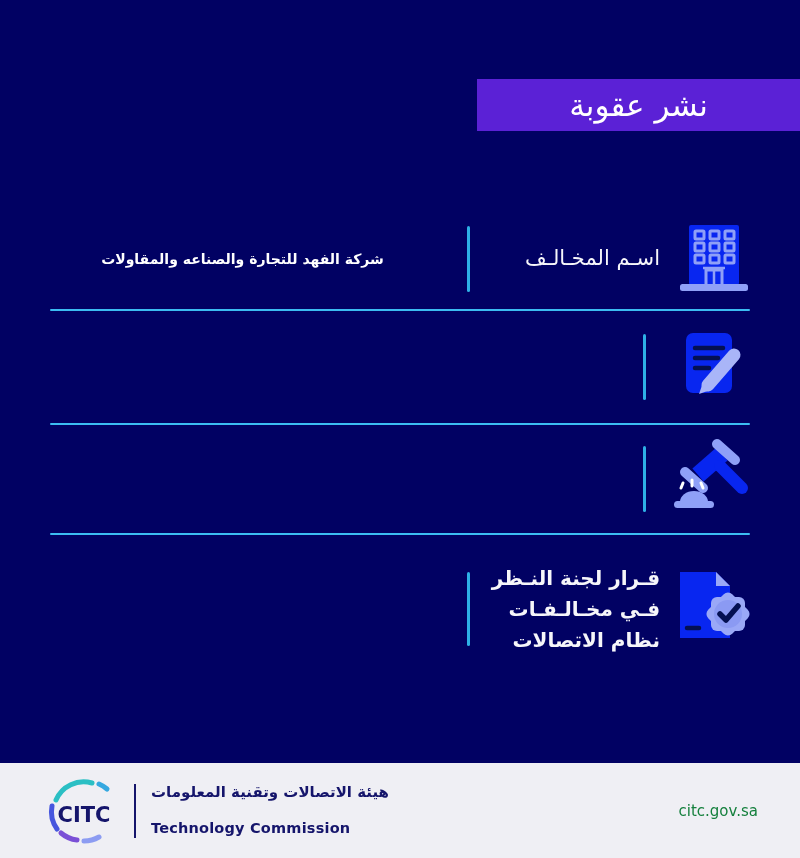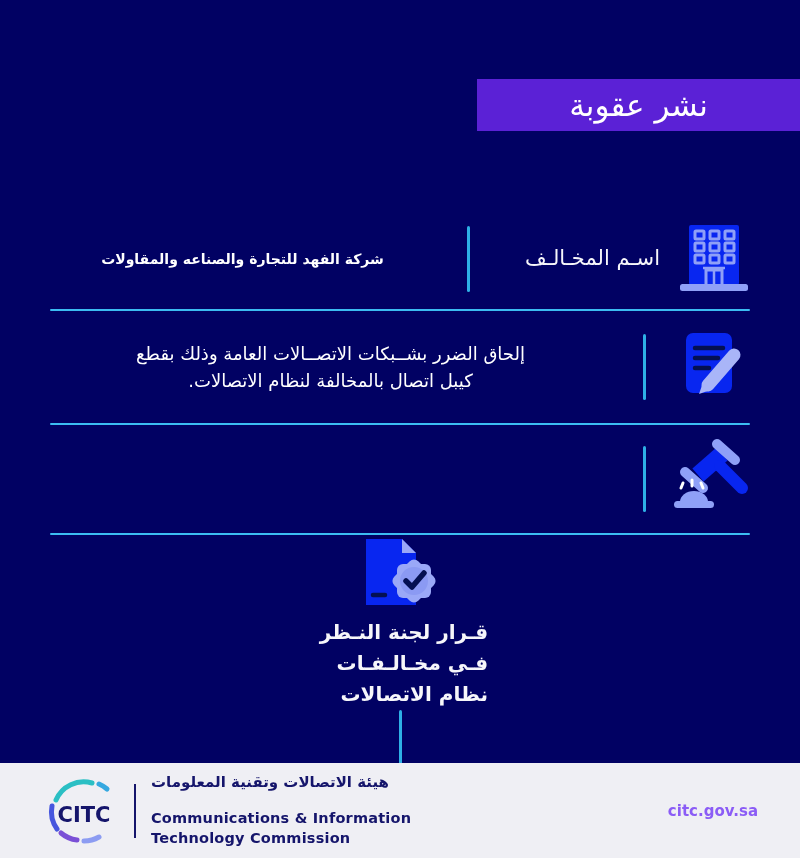--- a/index.html
+++ b/index.html
@@ -16,21 +16,21 @@
     color:#FFFFFF;font-size:31px;direction:rtl;
   }
   .rows{margin-top:78px;}
   .row{
     display:flex;direction:rtl;align-items:center;
     padding:0 32px;
   }
   .row.r1{min-height:100px;}
   .row.r2{min-height:112px;}
   .row.r3{min-height:108px;}
-  .row.r4{min-height:148px;flex-direction:column;}
+  .row.r4{min-height:148px;}
   .cell-icon{flex:none;width:108px;display:flex;align-items:center;justify-content:center;}
   .cell-label{
     flex:none;width:176px;color:#F6F6FA;font-size:21px;line-height:1.5;
     text-align:start;
   }
   .cell-label.multiline{white-space:pre-line;font-weight:bold;font-size:20px;line-height:1.55;}
   .vbar{flex:none;width:3px;height:66px;background:#2EB0E6;border-radius:2px;margin:0 14px;}
   .row.r4 .vbar{height:74px;}
   .cell-content{
     flex:1;text-align:center;color:#FFFFFF;font-size:18px;line-height:1.5;direction:rtl;
@@ -47,21 +47,21 @@
   .footer{
     height:95px;flex:none;background:#EFEFF4;
     display:flex;align-items:center;justify-content:space-between;
     padding:0 42px 0 46px;box-sizing:border-box;
   }
   .footer-left{display:flex;align-items:center;}
   .footer-vsep{width:2px;height:54px;background:#15156B;margin:0 15px 0 12px;flex:none;}
   .org-block{color:#15156B;text-align:left;}
   .org-ar{font-weight:bold;font-size:15px;direction:rtl;text-align:left;margin-bottom:18px;}
   .org-en{font-weight:bold;font-size:14.5px;line-height:1.35;letter-spacing:.2px;}
-  .website{color:#8b5cf6;font-weight:bold;font-size:15px;}
+  .website{color:#15803d;font-weight:normal;font-size:15px;}
 </style>
 </head>
 <body>
 
 <div class="page">
 
   <div class="main">
 
     <div class="banner">
       <span>نشر عقوبة</span>
@@ -106,23 +106,20 @@
             <g stroke="#041052" stroke-width="4.5" stroke-linecap="round">
               <path d="M23 19 H51"></path>
                 <path d="M23 29 H46"></path>
                 <path d="M23 39 H37"></path>
             </g>
             <path d="M36 56 L62 26" stroke="#A9B5F8" stroke-width="13" stroke-linecap="round"></path>
             <path d="M27 65 L38.5 61 L31.5 52 Z" fill="#A9B5F8"></path>
           </svg>
         </div>
         <div class="vbar"></div>
-        <div class="cell-content">
-          <div class="inner">إلحاق الضرر بشــبكات الاتصــالات العامة وذلك بقطع كيبل اتصال بالمخالفة لنظام الاتصالات.</div>
-        </div>
       </div>
 
       <div class="hdivider"></div>
 
       <div class="row r3">
         <div class="cell-icon">
           <svg width="92" height="82" viewBox="0 0 92 82">
             <path d="M30 37 L54 16" stroke="#0826F0" stroke-width="17"></path>
             <path d="M49 6 L67 22" stroke="#8FA0F7" stroke-width="10" stroke-linecap="round"></path>
             <path d="M17 34 L35 50" stroke="#8FA0F7" stroke-width="10" stroke-linecap="round"></path>
@@ -171,21 +168,20 @@
           <path d="M6 28 A30 30 0 0 0 11 51" stroke="#4656DE"></path>
           <path d="M15 55 A30 30 0 0 0 31 62" stroke="#7A4FD6"></path>
           <path d="M38 63 A30 30 0 0 0 53 59" stroke="#8C9CF2"></path>
         </g>
         <text x="38" y="44" text-anchor="middle" font-family="DejaVu Sans, sans-serif" font-size="21" font-weight="bold" fill="#15156B">CITC</text>
       </svg>
       <div class="footer-vsep"></div>
       <div class="org-block">
         <div class="org-ar">هيئة الاتصالات وتقنية المعلومات</div>
         <div class="org-en">
-          <div>Communications &amp; Information</div>
           <div>Technology Commission</div>
         </div>
       </div>
     </div>
     <div class="website">citc.gov.sa</div>
   </div>
 
 </div>
 
 </body></html>

